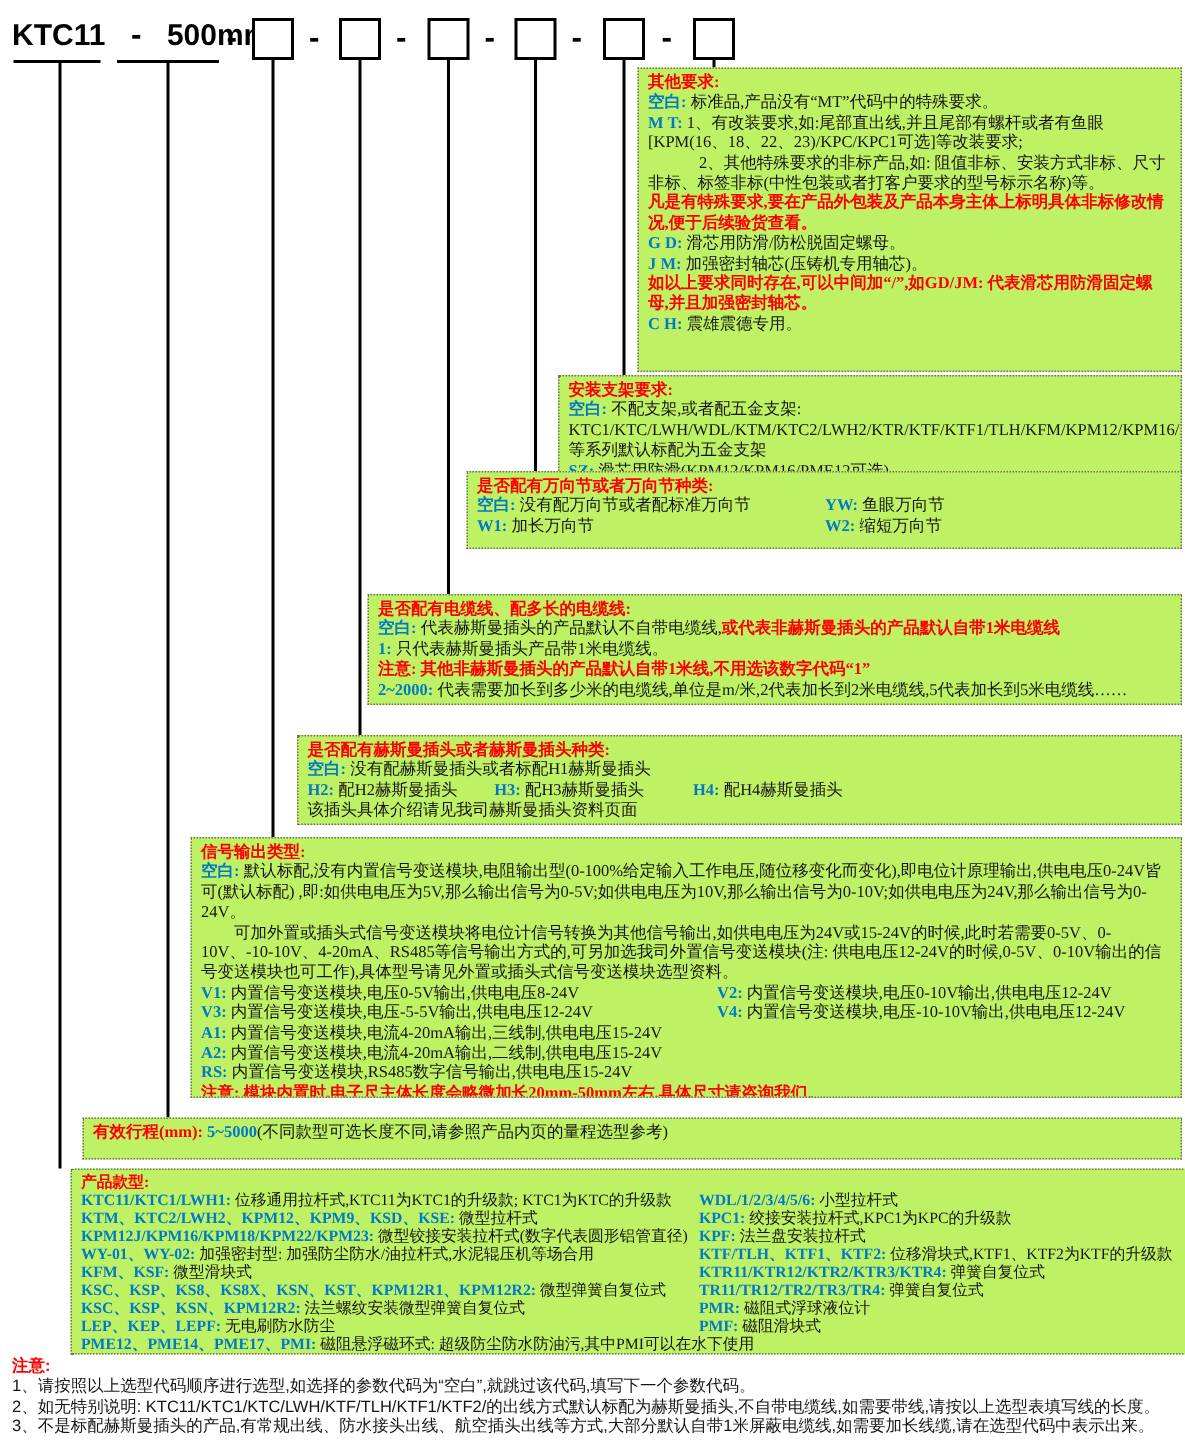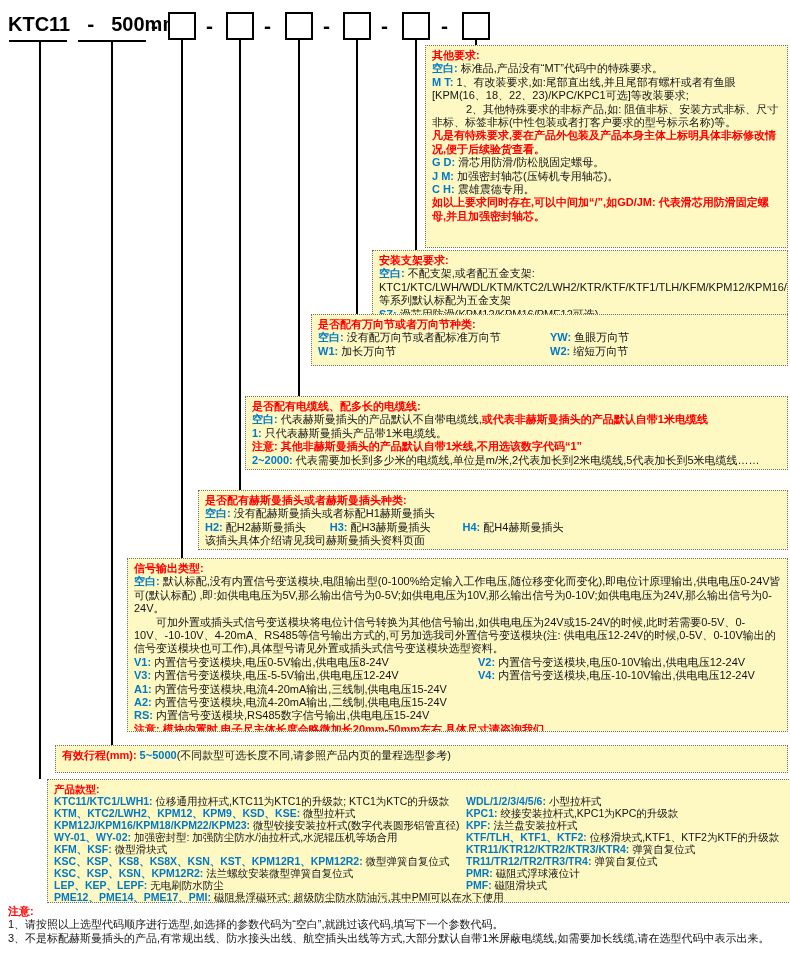--- a/index.html
+++ b/index.html
@@ -9,22 +9,22 @@
     font-family:"Liberation Sans","DejaVu Sans",sans-serif;
     color:#1a1a1a;
   }
   .abs { position:absolute; }
   .model-row { left:8px; top:12px; display:flex; align-items:center; gap:17px;
     font-size:20px; font-weight:bold; color:#000; }
   .code-box { width:28px; height:28px; border:2px solid #000; background:#fff; }
   .dash { font-size:21px; font-weight:bold; color:#000; }
   .underline { height:2px; background:#000; }
   .vline { width:2px; background:#000; }
-  .dbox { border:1px dotted #707070; background:#fef9c3; padding:3px 6px;
-    font-size:11px; line-height:13.4px; overflow:hidden; }
+  .dbox { border:1px dotted #707070; background:#bef264; padding:3px 6px;
+    font-size:11px; line-height:13.4px; overflow:hidden;font-family:Liberation Serif, serif; }
   .dbox .title { color:#ff0000; font-weight:bold; }
   .seg.black { color:#141414; }
   .seg.blue  { color:#0079c9; font-weight:bold; }
   .seg.red   { color:#ff0000; font-weight:bold; }
   .col { display:inline-block; vertical-align:top; white-space:nowrap; }
   #box-ujoint  .col-0 { width:232px; }
   #box-signal  .col-0 { width:344px; }
   #box-products .col-0 { width:412px; }
   #box-products { font-size:10.5px; line-height:12px;margin-left:39px; }
   #notes-section { font-size:11px; line-height:13.4px; }
@@ -66,22 +66,22 @@
 
 <div class="abs dbox" id="box-other" style="left:425px;top:45px;width:363px;height:203px">
   <div class="title">其他要求:</div>
   <div>
       <div class="line"><span class="seg blue">空白: </span><span class="seg black">标准品,产品没有“MT”代码中的特殊要求。</span></div>
       <div class="line"><span class="seg blue">M T: </span><span class="seg black">1、有改装要求,如:尾部直出线,并且尾部有螺杆或者有鱼眼[KPM(16、18、22、23)/KPC/KPC1可选]等改装要求;</span></div>
       <div class="line" style="text-indent: 34px;"><span class="seg black">2、其他特殊要求的非标产品,如: 阻值非标、安装方式非标、尺寸非标、标签非标(中性包装或者打客户要求的型号标示名称)等。</span></div>
       <div class="line"><span class="seg red">凡是有特殊要求,要在产品外包装及产品本身主体上标明具体非标修改情况,便于后续验货查看。</span></div>
       <div class="line"><span class="seg blue">G D: </span><span class="seg black">滑芯用防滑/防松脱固定螺母。</span></div>
       <div class="line"><span class="seg blue">J M: </span><span class="seg black">加强密封轴芯(压铸机专用轴芯)。</span></div>
+      <div class="line"><span class="seg red">如以上要求同时存在,可以中间加“/”,如GD/JM: 代表滑芯用防滑固定螺母,并且加强密封轴芯。</span></div>
       <div class="line"><span class="seg blue">C H: </span><span class="seg black">震雄震德专用。</span></div>
-      <div class="line"><span class="seg red">如以上要求同时存在,可以中间加“/”,如GD/JM: 代表滑芯用防滑固定螺母,并且加强密封轴芯。</span></div>
     </div>
 </div>
 
 <div class="abs dbox" id="box-bracket" style="left:372px;top:250px;width:416px;height:70px">
   <div class="title">安装支架要求:</div>
   <div>
       <div class="line"><span class="seg blue">空白: </span><span class="seg black">不配支架,或者配五金支架: KTC1/KTC/LWH/WDL/KTM/KTC2/LWH2/KTR/KTF/KTF1/TLH/KFM/KPM12/KPM16/KPM18等系列默认标配为五金支架</span></div>
       <div class="line"><span class="seg blue">SZ: </span><span class="seg black">滑芯用防滑(KPM12/KPM16/PME12可选)</span></div>
     </div>
 </div>
@@ -144,15 +144,16 @@
       <div class="line"><span class="col col-0"><span class="seg blue">KSC、KSP、KSN、KPM12R2: </span><span class="seg black">法兰螺纹安装微型弹簧自复位式</span></span><span class="col col-1"><span class="seg blue">PMR: </span><span class="seg black">磁阻式浮球液位计</span></span></div>
       <div class="line"><span class="col col-0"><span class="seg blue">LEP、KEP、LEPF: </span><span class="seg black">无电刷防水防尘</span></span><span class="col col-1"><span class="seg blue">PMF: </span><span class="seg black">磁阻滑块式</span></span></div>
       <div class="line"><span class="col col-0"><span class="seg blue">PME12、PME14、PME17、PMI: </span><span class="seg black">磁阻悬浮磁环式: 超级防尘防水防油污,其中PMI可以在水下使用</span></span></div>
     </div>
 </div>
 
 <div class="abs" id="notes-section" style="left:8px;top:905px;width:780px">
   <div class="title">注意:</div>
   <div>
       <div class="line"><span class="seg black">1、请按照以上选型代码顺序进行选型,如选择的参数代码为“空白”,就跳过该代码,填写下一个参数代码。</span></div>
+      <div class="line"><span class="seg black">2、如无特别说明: KTC11/KTC1/KTC/LWH/KTF/TLH/KTF1/KTF2/的出线方式默认标配为赫斯曼插头,不自带电缆线,如需要带线,请按以上选型表填写线的长度。</span></div>
       <div class="line"><span class="seg black">3、不是标配赫斯曼插头的产品,有常规出线、防水接头出线、航空插头出线等方式,大部分默认自带1米屏蔽电缆线,如需要加长线缆,请在选型代码中表示出来。</span></div>
     </div>
 </div>
 
 </body></html>

